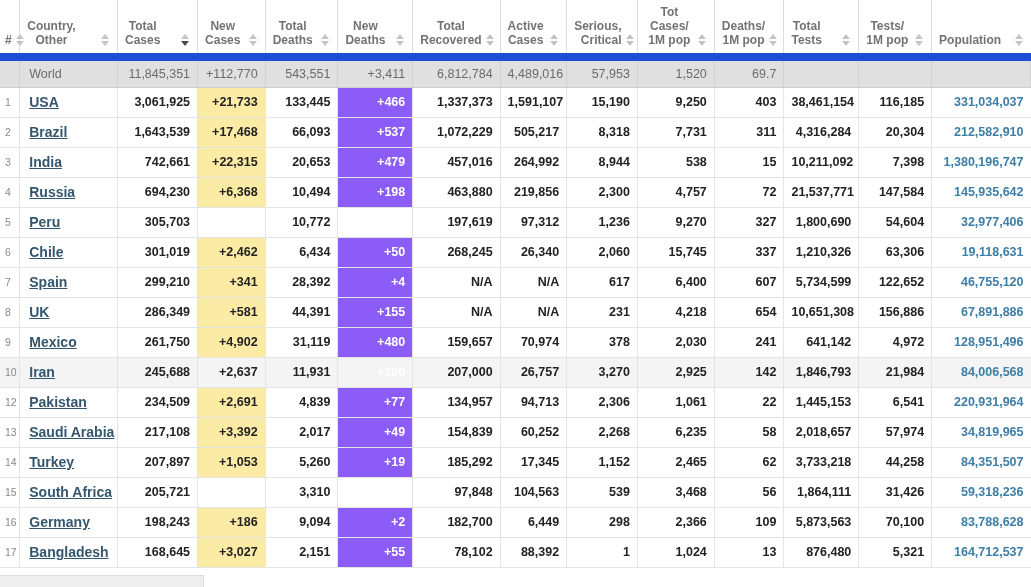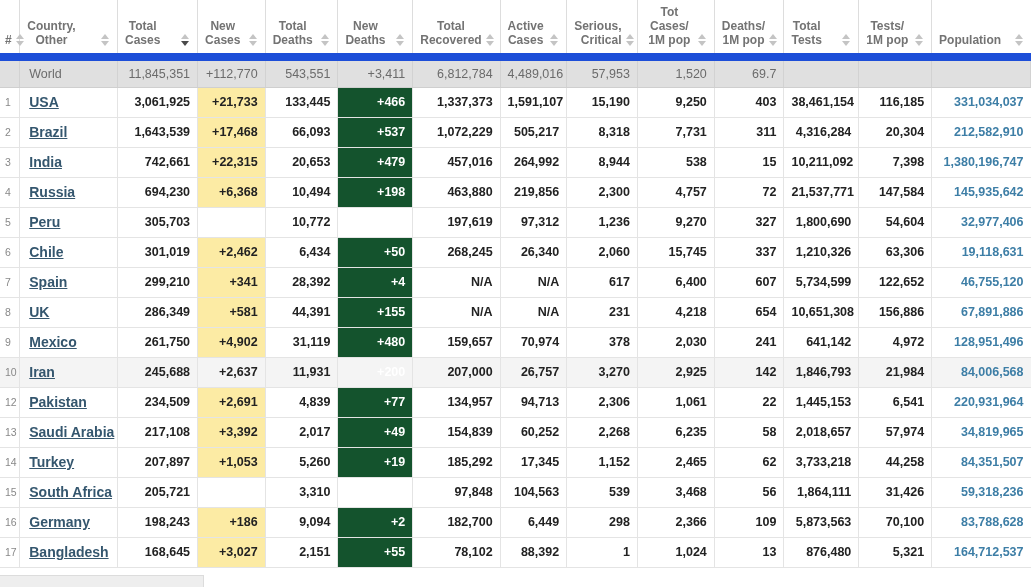--- a/index.html
+++ b/index.html
@@ -109,21 +109,21 @@
     color: #6b6b6b;
     font-weight: normal;
     border-right: 1px solid #d2d2d2;
     border-bottom: 1px solid #cfcfcf;
   }
   tr.world td.country { color:#6b6b6b; font-weight: normal; }
   tr.world td.num { background:#e0e0e0; }
 
   
   td.newcases-hi { background: #fceba4; }
-  td.newdeaths-hi { background: #14532d; color: #ffffff; }
+  td.newdeaths-hi { background: #8b5cf6; color: #ffffff; }
   td.blankcell { background: #ffffff; }
 
   
   .bottom-nub {
     position: absolute;
     left: 0px; bottom: 0px;
     width: 204px; height: 12px;
     background: #eeeeee;
     border-top: 1px solid #dcdcdc;
     border-right: 1px solid #dcdcdc;

